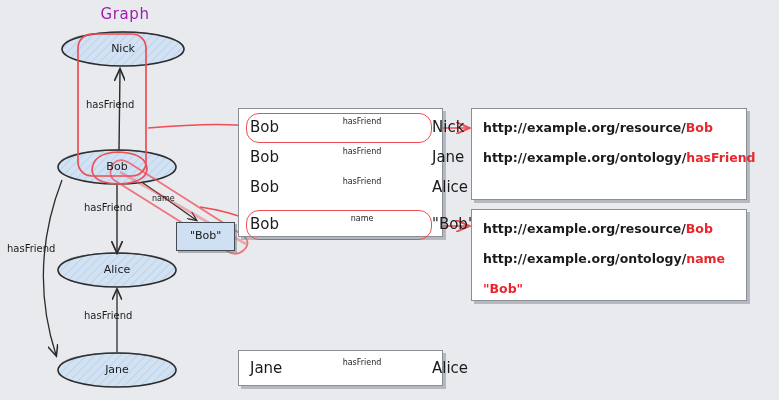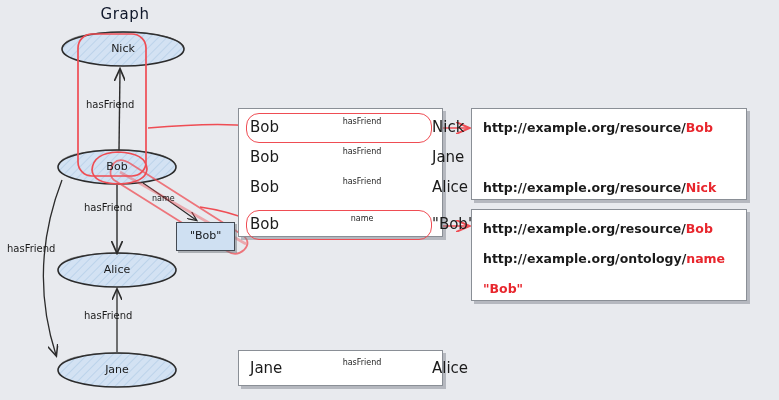--- a/index.html
+++ b/index.html
@@ -12,21 +12,21 @@
     width: 779px;
     height: 400px;
     background: #e8eaee;
     overflow: hidden;
     font-family: "DejaVu Sans", sans-serif;
   }
   .col-title {
     position: absolute;
     font-family: "DejaVu Sans", sans-serif;
     font-size: 15px;
-    color: #0f172a;
+    color: #a21caf;
     letter-spacing: 0.6px;
     white-space: nowrap;
     text-align: center;
   }
   #svg-layer {
     position: absolute;
     left: 0; top: 0;
     width: 779px;
     height: 400px;
   }
@@ -236,22 +236,22 @@
     <span class="stmt-arrow">
       <span class="stmt-pred">hasFriend</span>
     </span>
     <span class="stmt-obj">Alice</span>
   </div>
 
   <div class="panel" style="left:471px; top:108px; width:274px; height:90px;"></div>
   <div class="uri-line" style="left:483px; top:120px;">
     <span>http://example.org/resource/</span><span class="uri-suffix">Bob</span>
   </div>
-  <div class="uri-line" style="left:483px; top:180px;">
-    <span>http://example.org/resource/</span><span class="uri-suffix">Nick</span>
+  <div class="uri-line" style="left:483px; top:150px;">
+    <span>http://example.org/ontology/</span><span class="uri-suffix">hasFriend</span>
   </div>
 
   <div class="panel" style="left:471px; top:209px; width:274px; height:90px;"></div>
   <div class="uri-line" style="left:483px; top:221px;">
     <span>http://example.org/resource/</span><span class="uri-suffix">Bob</span>
   </div>
   <div class="uri-line" style="left:483px; top:251px;">
     <span>http://example.org/ontology/</span><span class="uri-suffix">name</span>
   </div>
   <div class="uri-line" style="left:483px; top:281px;">

